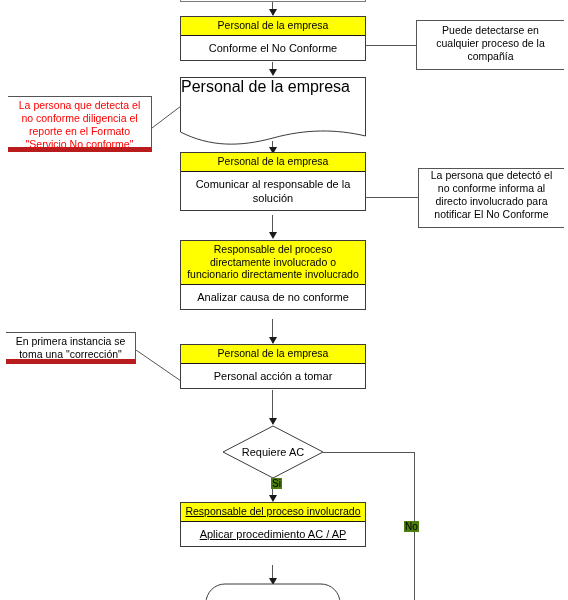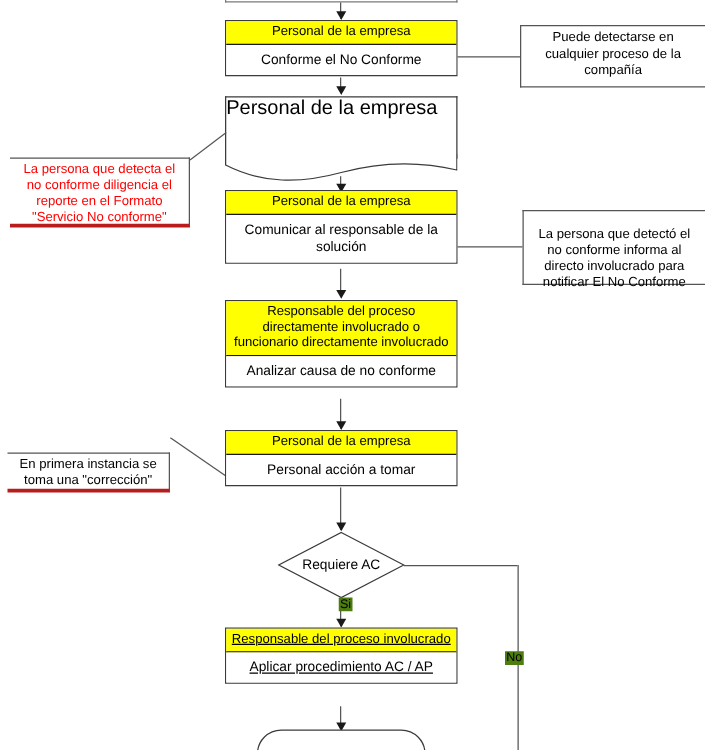--- a/index.html
+++ b/index.html
@@ -52,21 +52,21 @@
     font-size:11px;color:#000;
   }
 
   
   .oval{position:absolute;}
 
   
   .callout{position:absolute;box-sizing:border-box;text-align:center;}
   .callout .ctext{font-size:10.5px;line-height:13px;}
   
-  .br-left-open{border-top:1px solid #555;border-right:1px solid #555;border-bottom:3px solid #b91c1c;margin-top:30px;}
+  .br-left-open{border-top:1px solid #555;border-right:1px solid #555;border-bottom:5px solid #b91c1c;}
   
   .br-right-open{border-top:1px solid #555;border-left:1px solid #555;border-bottom:1px solid #555;}
   .red{color:#ff0000;}
   .blk{color:#000000;}
 
   
   .ln{position:absolute;background:#555555;}
   .vln{width:1px;}
   .hln{height:1px;}
   .arrow{position:absolute;width:0;height:0;}
@@ -129,21 +129,21 @@
   <div class="ln vln" style="left:272px;top:141px;height:12px;"></div>
   <div class="arrow arrow-down" style="left:269px;top:147px;"></div>
 
   <div class="node proc" style="left:180px;top:152px;width:186px;">
     <div class="hdr">Personal de la empresa</div>
     <div class="body">Comunicar al responsable de la solución</div>
   </div>
 
   <div class="ln hln" style="left:366px;top:197px;width:52px;"></div>
 
-  <div class="callout br-right-open" style="left:418px;top:168px;width:146px;height:60px;padding:12px 5px;">
+  <div class="callout br-right-open" style="left:418px;top:168px;width:146px;height:60px;padding:0 5px;">
     <div class="ctext blk">La persona que detectó el no conforme informa al directo involucrado para notificar El No Conforme</div>
   </div>
 
   <div class="ln vln" style="left:272px;top:215px;height:22px;"></div>
   <div class="arrow arrow-down" style="left:269px;top:232px;"></div>
 
   <div class="node proc" style="left:180px;top:240px;width:186px;">
     <div class="hdr">Responsable del proceso directamente involucrado o funcionario directamente involucrado</div>
     <div class="body">Analizar causa de no conforme</div>
   </div>

